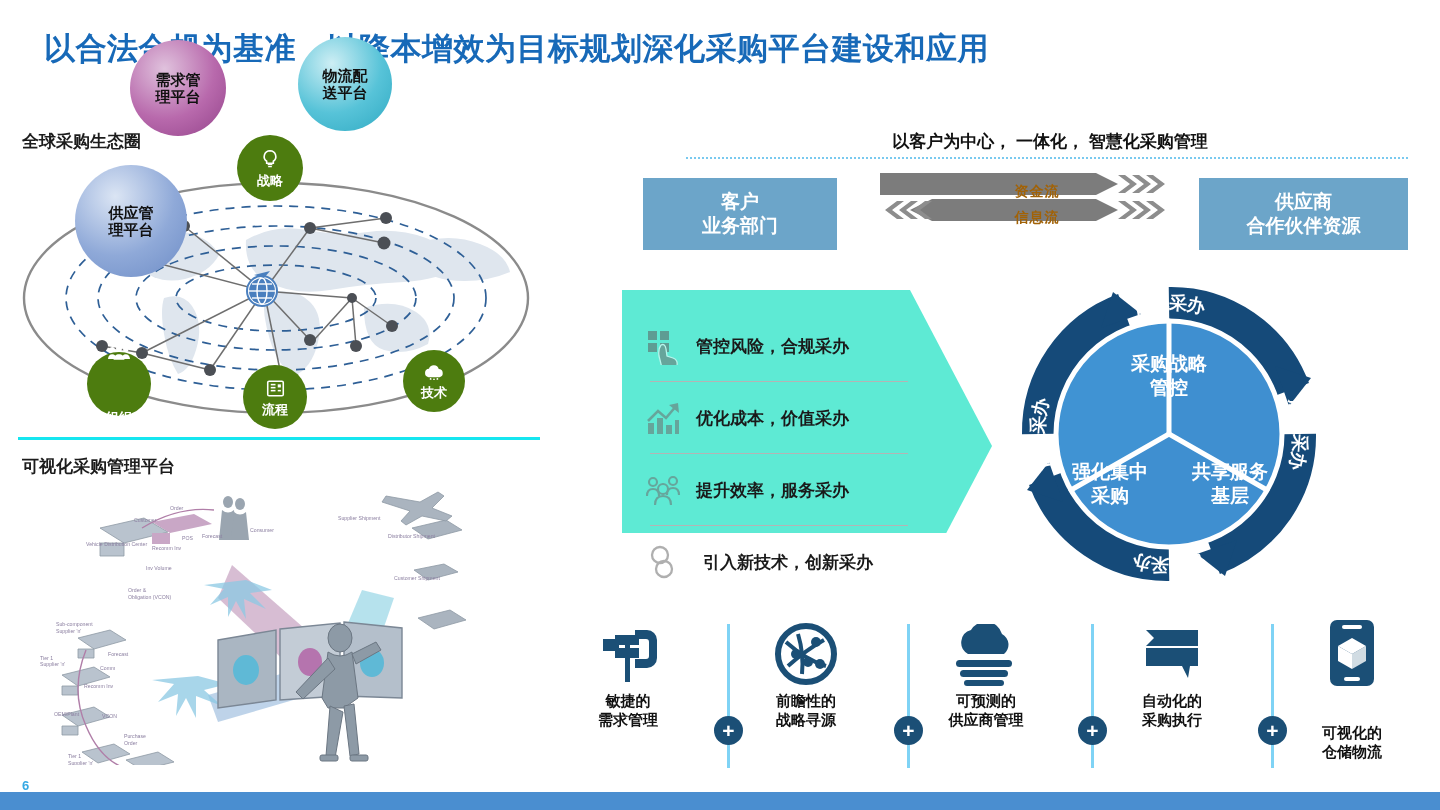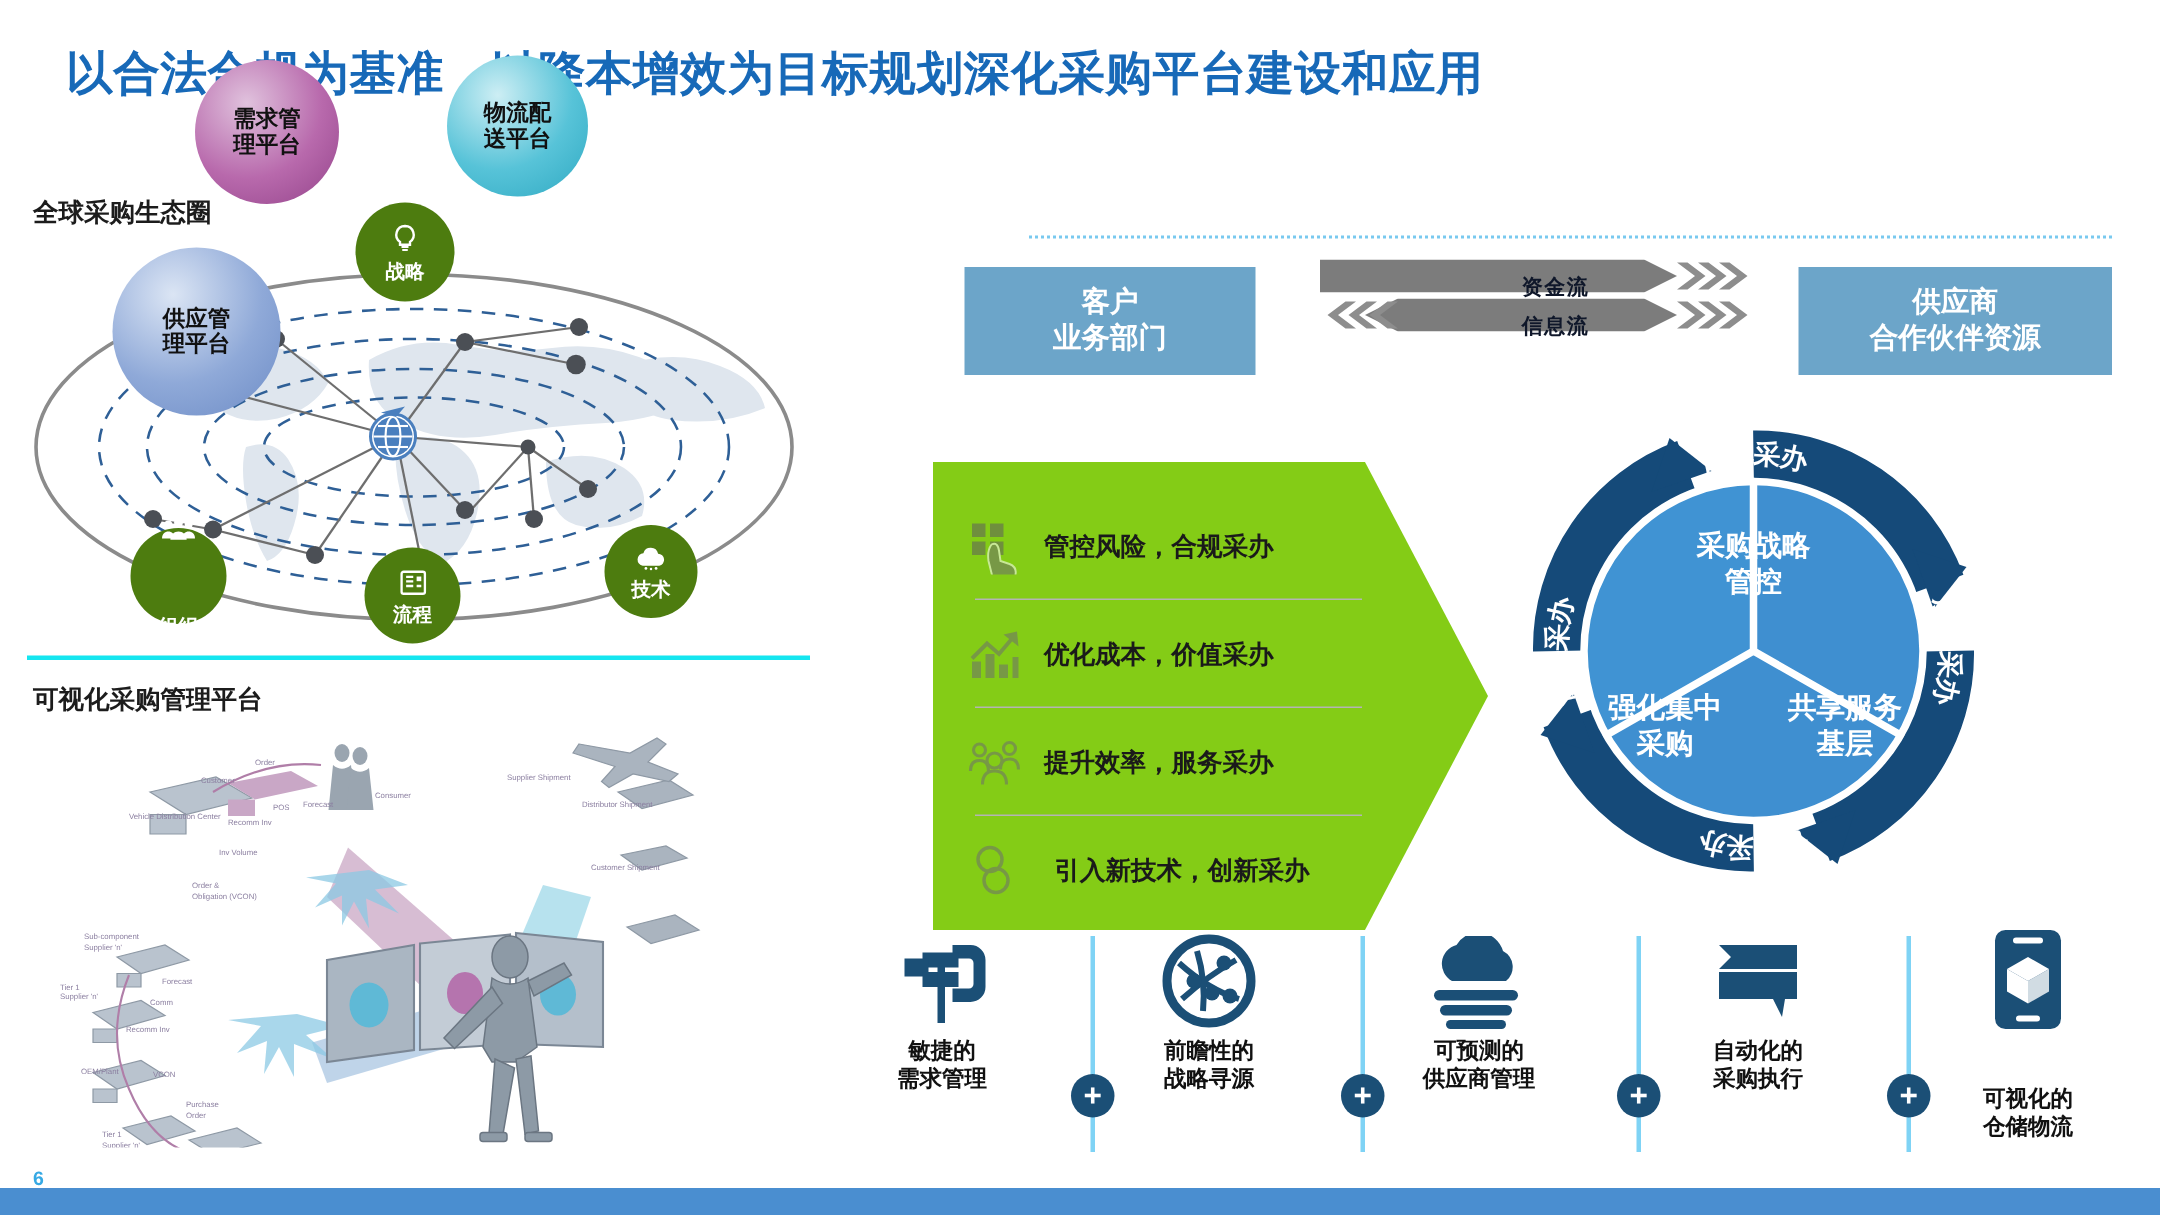--- a/index.html
+++ b/index.html
@@ -87,29 +87,29 @@
 
   
   #flows { position: absolute; left: 880px; top: 172px; width: 290px; height: 80px; }
   .flow-row { position: absolute; left: 0; width: 290px; height: 22px; }
   .flow-row:nth-child(1) { top: 1px; }
   .flow-row:nth-child(2) { top: 27px; }
   .flow-row:nth-child(3) { top: 53px; }
   .flow-label {
     position: absolute; left: 0; width: 290px; top: 0; height: 37px;
     display: flex; align-items: center; justify-content: center;
-    font-size: 14px; font-weight: bold; color: #0f172a; z-index: 3;
+    font-size: 14px; font-weight: bold; color: #a16207; z-index: 3;
     letter-spacing: 1px;
     padding-left: 24px;
   }
 
   
   #gray-panel {
-    position: absolute; left: 622px; top: 308px; width: 370px; height: 312px;
-    background: #84cc16;
+    position: absolute; left: 622px; top: 290px; width: 370px; height: 243px;
+    background: #5eead4;
     clip-path: polygon(0 0, 288px 0, 370px 156px, 288px 312px, 0 312px);
   }
   .gp-item {
     position: absolute; left: 22px; width: 270px; height: 72px;
     display: flex; align-items: center; gap: 14px;
   }
   .gp-item:not(:last-child)::after {
     content: ""; position: absolute; left: 6px; bottom: 0; width: 258px; height: 1px;
     background: #b4b4b4;
   }
@@ -406,20 +406,21 @@
       <span>理平台</span>
     </span>
   </div>
   <div class="bubble" id="b-logi">
     <span>
       <span>物流配</span><br>
       <span>送平台</span>
     </span>
   </div>
 
+  <div id="rh-title">以客户为中心，  一体化，  智慧化采购管理</div>
   <div id="rh-rule"></div>
 
   <div class="party-box" id="box-customer">
     <span>客户</span>
     <span>业务部门</span>
   </div>
   <div class="party-box" id="box-supplier">
     <span>供应商</span>
     <span>合作伙伴资源</span>
   </div>

